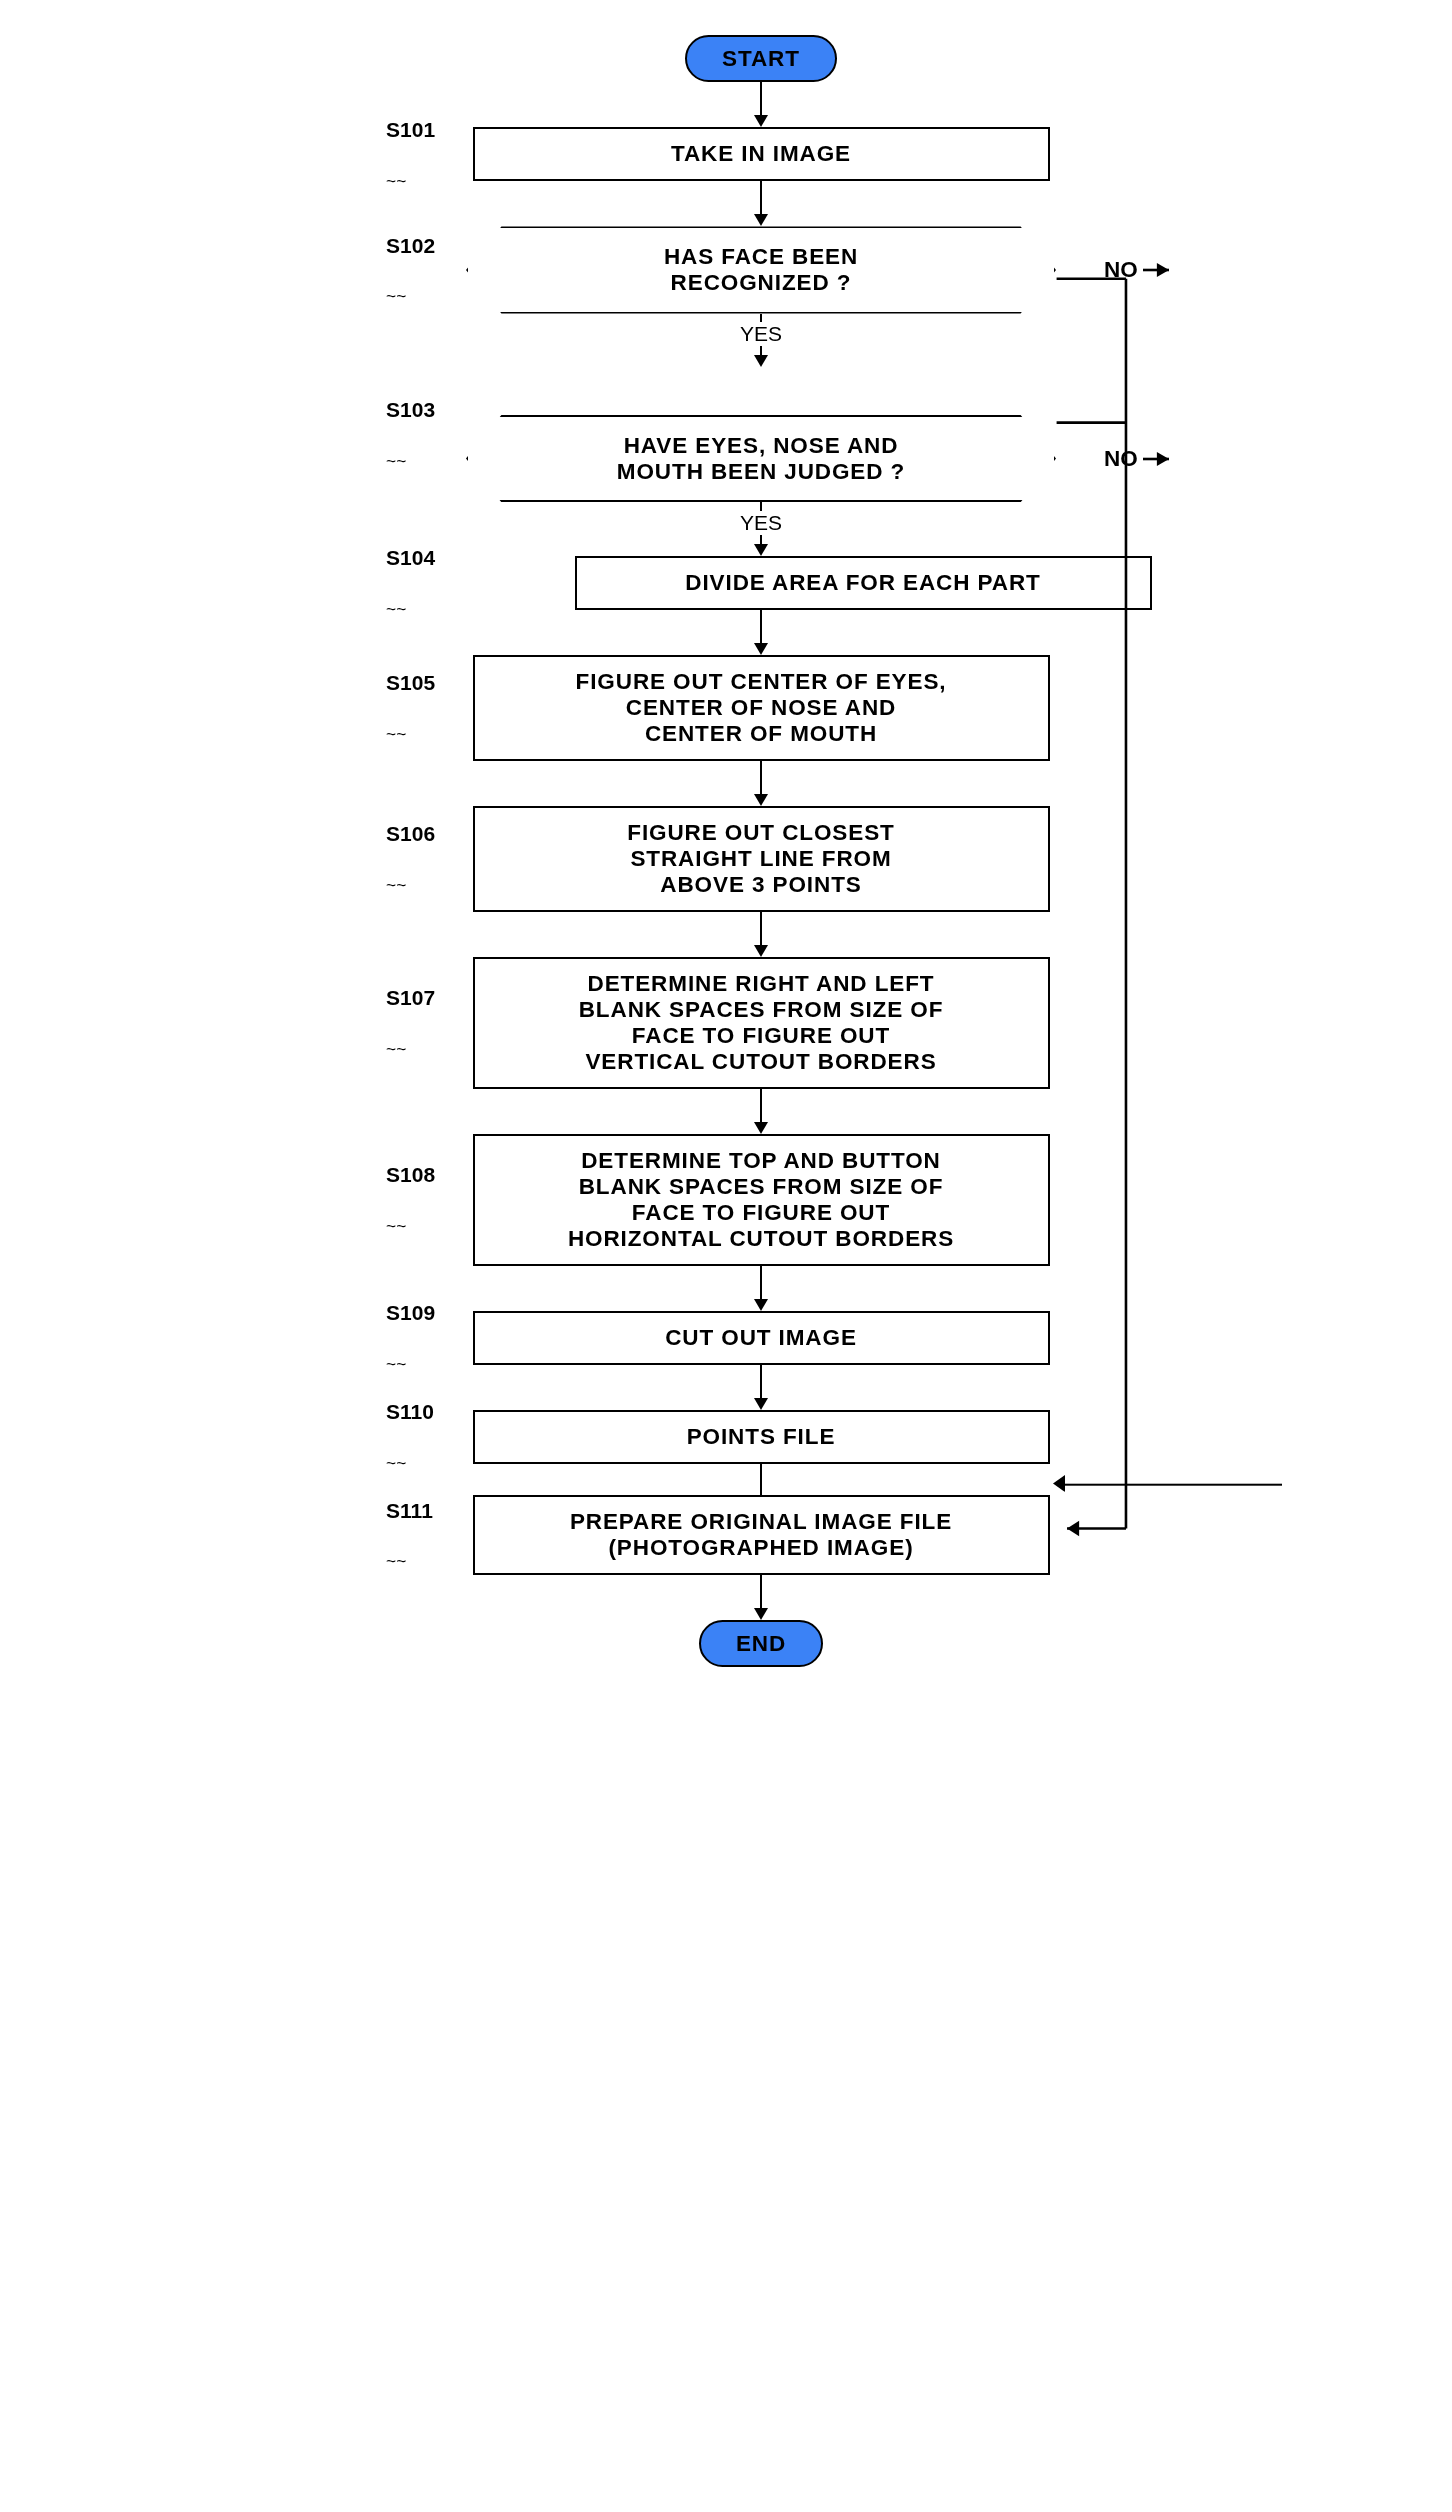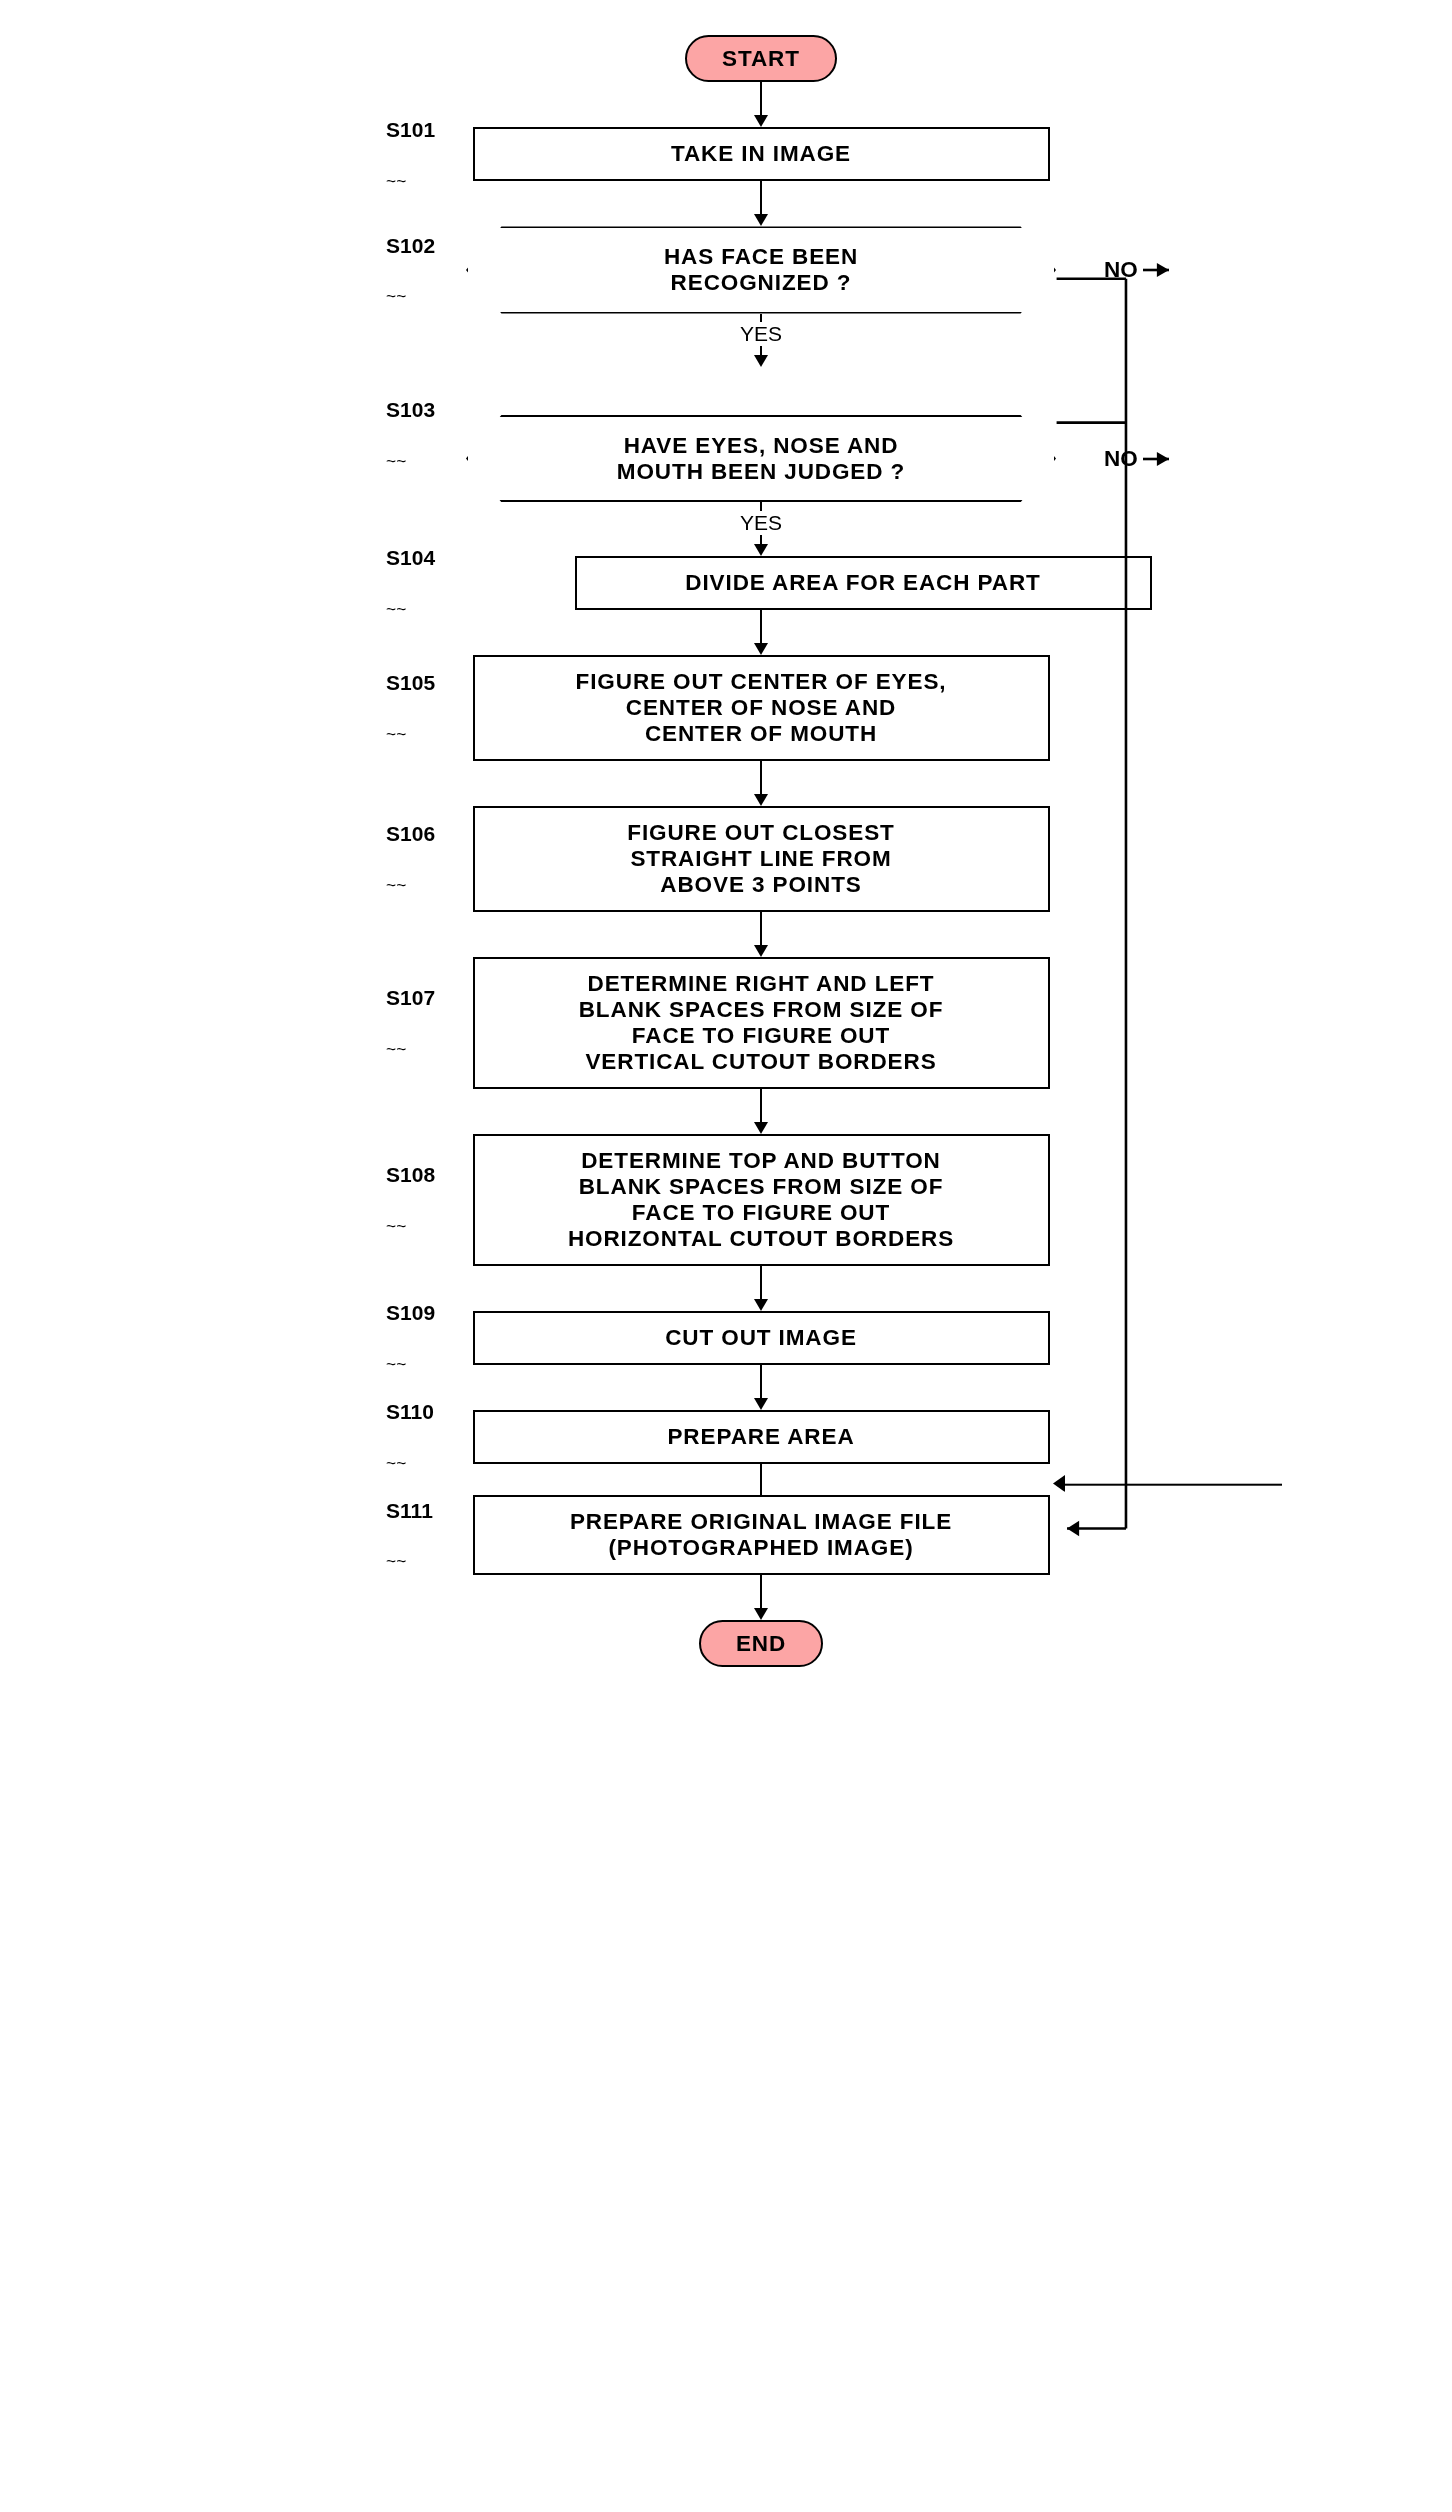--- a/index.html
+++ b/index.html
@@ -11,21 +11,21 @@
       display: flex;
       justify-content: center;
       align-items: flex-start;
       padding: 35px 0;
     }
     
     .oval {
       border-radius: 43px;
       border: 2.6px solid #000;
       padding: 8.7px 35px;
-      background: #fca5a5;
+      background: #3b82f6;
       text-align: center;
       font-size: 22.5px;
       font-weight: bold;
       letter-spacing: 0.9px;
     }
     .rect {
       border: 2.6px solid #000;
       padding: 12px 26px;
       background: #fff;
       text-align: center;
@@ -277,21 +277,21 @@
     <div class="arrow-down">
       <div class="line" style="height:33px;"></div>
       <div class="arrowhead"></div>
     </div>
 
     <div class="step-row" style="position:relative;">
       <div class="label-squiggle">
         <span class="label-text">S110</span>
         <span class="label-sq">~~</span>
       </div>
-      <div class="rect">PREPARE AREA</div>
+      <div class="rect">POINTS FILE</div>
     </div>
 
     <div style="display:flex; align-items:center; position:relative; width:607px;">
       <div style="display:flex; flex-direction:column; align-items:center; flex:1;">
         <div style="width:2.6px; height:21px; background:#000;"></div>
 
         <div style="position:relative; display:flex; align-items:center; justify-content:center; width:100%;">
 
           <div style="position:absolute; right:-217px; top:50%; transform:translateY(-50%); height:2.6px; width:217px; background:#000;"></div>
 

